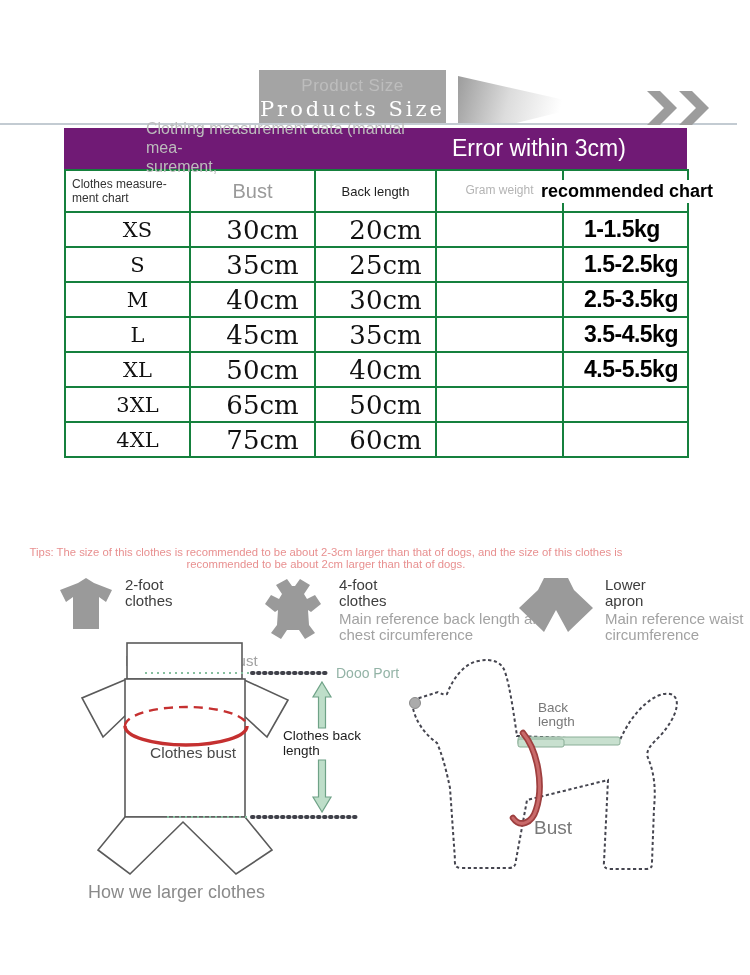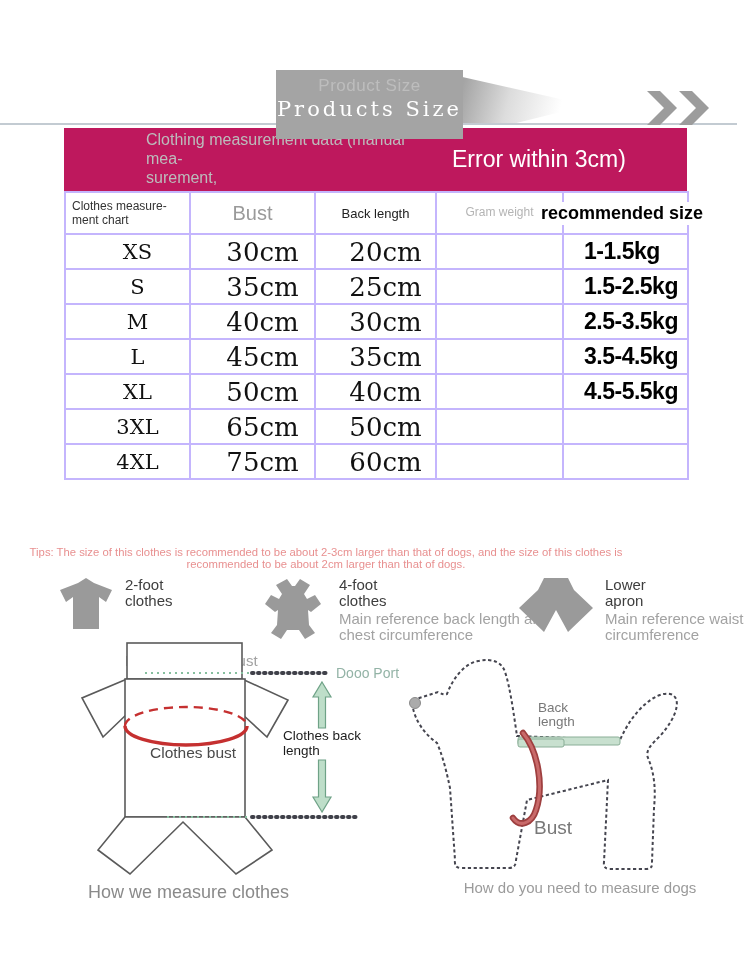--- a/index.html
+++ b/index.html
@@ -3,44 +3,44 @@
 <meta charset="utf-8">
 <style>
   * { margin:0; padding:0; box-sizing:border-box; }
   html,body { background:#fff; }
   #page {
     position:relative; width:750px; height:975px; background:#fff;
     font-family:"Liberation Sans", sans-serif; overflow:hidden;
   }
   
   .title-box {
-    position:absolute; left:276px; top:70px; width:187px; height:69px;
+    position:absolute; left:259px; top:70px; width:187px; height:53px;
     background:#a4a4a4; text-align:center; z-index:2;
   }
   .title-small { font-size:17px; color:#bdbdbd; margin-top:6px; letter-spacing:.5px; }
   .title-large { font-family:"DejaVu Serif", serif; font-size:21px; color:#ffffff; letter-spacing:3px; margin-top:1px; }
   .title-shadow {
     position:absolute; left:458px; top:76px; width:130px; height:47px; z-index:1;
     background:linear-gradient(105deg, rgba(75,75,75,.55) 0%, rgba(130,130,130,.28) 40%, rgba(255,255,255,0) 78%);
     clip-path:polygon(0 0, 100% 62%, 45% 100%, 0 100%);
   }
   .header-rule { position:absolute; left:0; top:123px; width:737px; height:2px; background:#c3cbd2; }
   .chevrons { position:absolute; left:646px; top:90px; }
   
   .table-wrap { position:absolute; left:64px; top:128px; width:623px; }
   .banner {
-    width:100%; height:63px; background:#be185d; display:flex; align-items:center;
+    width:100%; height:41px; background:#701a75; display:flex; align-items:center;
   }
   .banner-left {
     width:292px; margin-left:82px; font-size:16px; line-height:1.18;
     color:#bcbcbc; white-space:pre-line;
   }
   .banner-right { font-size:23px; color:#ffffff; margin-left:14px; white-space:nowrap; }
   table.size { border-collapse:collapse; width:623px; table-layout:fixed; background:#fff; }
-  table.size th, table.size td { border:2px solid #c4b5fd; overflow:visible; }
+  table.size th, table.size td { border:2px solid #15803d; overflow:visible; }
   table.size th { height:42px; font-weight:normal; }
   table.size td { height:35px; text-align:center; vertical-align:middle;padding-left:20px; }
   .h-chart { text-align:left; padding:2px 2px 2px 6px; font-size:12px; color:#333; line-height:1.2; }
   .h-bust  { text-align:center; font-size:20px; color:#9a9a9a; }
   .h-back  { text-align:center; font-size:13px; color:#222; font-weight:600; }
   .h-gram  { text-align:center; font-size:12px; color:#b4b4b4; line-height:1.15; }
   .h-rec   { text-align:left; }
   .h-rec span {
     position:relative; left:-26px; display:inline-block; white-space:nowrap;
     font-size:18px; font-weight:bold; color:#000; background:#fff; padding:1px 3px;
@@ -94,21 +94,21 @@
           <col style="width:121px">
         <col style="width:127px">
           <col style="width:125px">
       </colgroup>
       <thead>
         <tr>
           <th class="h-chart">Clothes measure-ment chart</th>
           <th class="h-bust">Bust</th>
           <th class="h-back">Back length</th>
           <th class="h-gram">Gram weight</th>
-          <th class="h-rec"><span>recommended size</span></th>
+          <th class="h-rec"><span>recommended chart</span></th>
         </tr>
       </thead>
       <tbody>
           <tr>
             <td class="c-size">XS</td>
             <td class="c-cm">30cm</td>
             <td class="c-cm">20cm</td>
             <td class="c-gram"></td>
             <td class="c-kg">1-1.5kg</td>
           </tr>
@@ -207,28 +207,27 @@
     <path d="M70,86 A61,19 0 0 0 192,86" stroke="#c53030" stroke-width="3.5" fill="none"></path>
     <g fill="#bedec9" stroke="#6fa287" stroke-width="1.2">
       <path d="M267,42 L276,57 L270.5,57 L270.5,88 L263.5,88 L263.5,57 L258,57 Z"></path>
       <path d="M267,172 L258,157 L263.5,157 L263.5,120 L270.5,120 L270.5,157 L276,157 Z"></path>
     </g>
     <text x="281" y="38" font-size="14" fill="#93b3a6">Dooo Port</text>
     <text x="228" y="100" font-size="13.5" fill="#1c1c1c">Clothes back</text>
     <text x="228" y="115" font-size="13.5" fill="#1c1c1c">length</text>
     <text x="95" y="118" font-size="15.5" fill="#4a4a4a">Clothes bust</text>
   </svg>
-  <div class="caption-clothes">How we measure clothes</div>
+  <div class="caption-clothes">How we larger clothes</div>
 
   <svg class="dog-svg" width="330" height="230" viewBox="0 0 330 230">
     <path d="M15,52 L40,44 C44,46 46,47 49,46 C55,30 66,16 80,13 C94,10 104,14 107,24 C112,38 116,68 119,88 L222,92 C235,62 258,43 272,46 C284,49 280,68 262,88 C254,96 247,102 250,110 C256,124 258,140 256,160 L254,214 Q255,221 248,221 L212,221 Q205,221 206,214 L210,132 L129,152 L118,212 Q118,220 111,220 L63,220 Q56,220 57,212 L52,140 C47,116 43,104 39,95 C25,85 17,71 15,60 Z" fill="none" stroke="#45454f" stroke-width="2" stroke-dasharray="3.2 2.6"></path>
     <circle cx="17" cy="55" r="5.5" fill="#ababab" stroke="#8a8a8a"></circle>
     <rect x="120" y="89" width="102" height="8" rx="2" fill="#c8e0cf" stroke="#8aae97" stroke-width="1"></rect>
     <rect x="120" y="91" width="46" height="8" rx="2" fill="#c8e0cf" stroke="#8aae97" stroke-width="1"></rect>
     <path d="M125,85 C140,103 146,138 138,162 C134,175 122,180 115,170" fill="none" stroke="#9e3f3f" stroke-width="6.5" stroke-linecap="round"></path>
     <path d="M125,85 C140,103 146,138 138,162 C134,175 122,180 115,170" fill="none" stroke="#c96a6a" stroke-width="3" stroke-linecap="round"></path>
     <text x="140" y="64" font-size="13.5" fill="#787878">Back</text>
     <text x="140" y="78" font-size="13.5" fill="#787878">length</text>
     <text x="136" y="186" font-size="19" fill="#787878">Bust</text>
   </svg>
-  <div class="caption-dog">How do you need to measure dogs</div>
 
 </div>
 
 </body></html>

